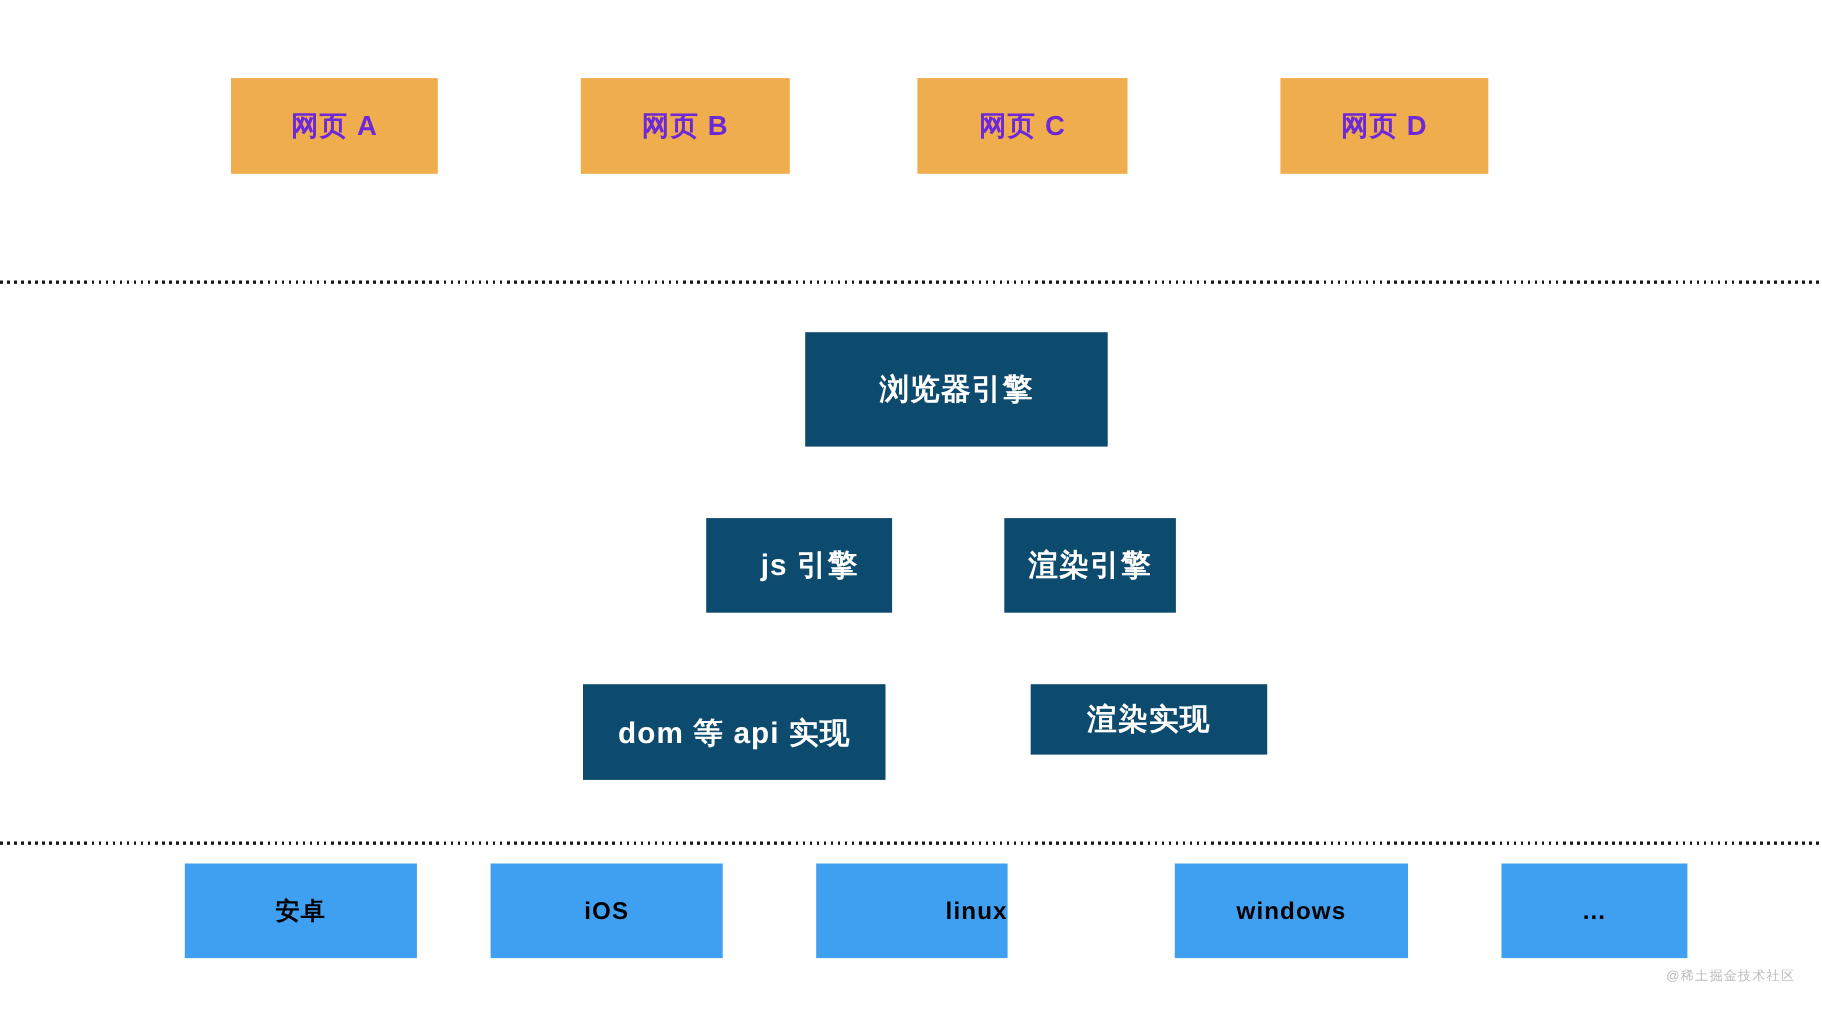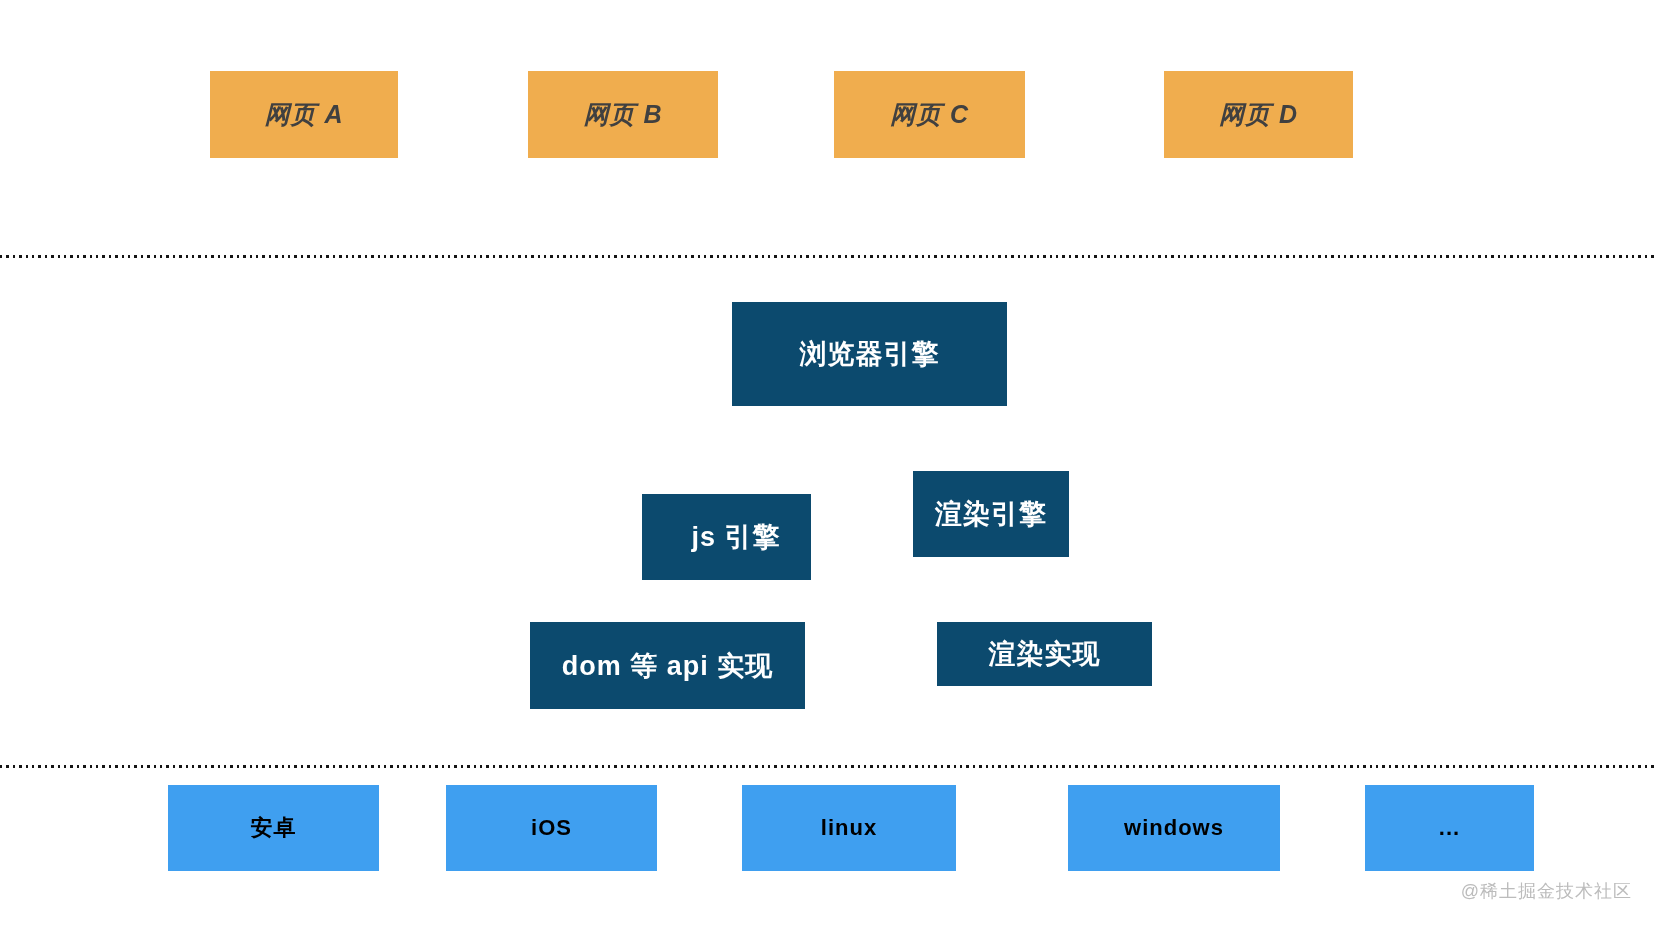--- a/index.html
+++ b/index.html
@@ -22,24 +22,23 @@
     justify-content: center;
     box-sizing: border-box;
     font-weight: 700;
     white-space: nowrap;
   }
   
   .webpage {
     top: 71px;
     height: 87px;
     background: #F0AD4E;
-    color: #404040;
+    color: #6d28d9;
     font-size: 25px;
     letter-spacing: 1px;
-    font-style: italic;
   }
   .wp-a { left: 210px;  width: 188px; }
   .wp-b { left: 528px;  width: 190px; }
   .wp-c { left: 834px;  width: 191px; }
   .wp-d { left: 1164px; width: 189px; }
   
   .separator {
     position: absolute;
     left: 0;
     width: 1656px;
@@ -49,44 +48,44 @@
   .sep-top    { top: 255px; }
   .sep-bottom { top: 765px; }
   
   .engine {
     background: #0c4a6e;
     color: #ffffff;
     font-size: 27px;
     letter-spacing: 1px;
   }
   .browser-engine { left: 732px; top: 302px; width: 275px; height: 104px; }
-  .js-engine      { left: 642px; top: 494px; width: 169px; height: 86px; padding-left: 19px;  }
+  .js-engine      { left: 642px; top: 471px; width: 169px; height: 86px; padding-left: 19px;  }
   .render-engine  { left: 913px; top: 471px; width: 156px; height: 86px;  }
   .dom-api        { left: 530px; top: 622px; width: 275px; height: 87px;  }
   .render-impl    { left: 937px; top: 622px; width: 215px; height: 64px; align-items: center;  }
   
   .platform {
     top: 785px;
     height: 86px;
     background: #3F9FF0;
     color: #000000;
     font-size: 22px;
     letter-spacing: 1px;
   }
   .pf-android { left: 168px;  width: 211px; }
   .pf-ios     { left: 446px;  width: 211px; }
-  .pf-linux   { left: 742px;  width: 214px; }
+  .pf-linux   { left: 742px;  width: 174px; justify-content: flex-end; }
   .pf-windows { left: 1068px; width: 212px; }
   .pf-more    { left: 1365px; width: 169px; }
   
   .watermark {
     position: absolute;
     right: 24px;
     top: 879px;
-    font-size: 18px;
+    font-size: 12px;
     color: #BCBCBC;
     letter-spacing: 1px;
   }
 </style>
 </head>
 <body>
 
 <div class="stage">
 
   <div class="box webpage wp-a">

